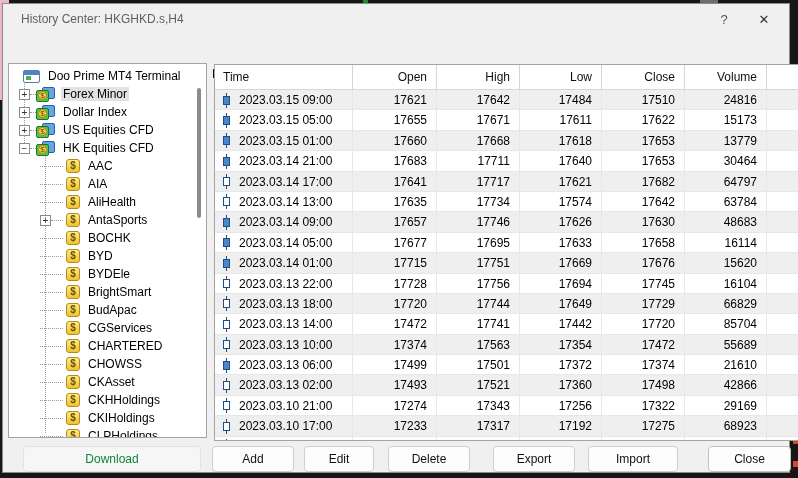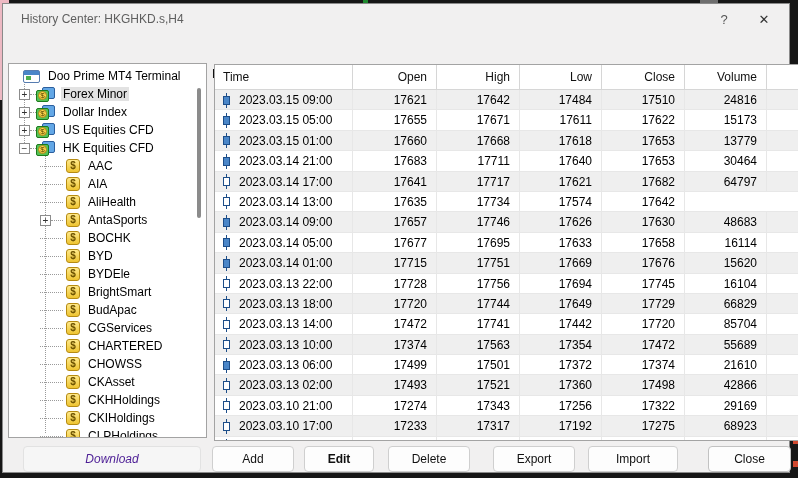--- a/index.html
+++ b/index.html
@@ -77,24 +77,24 @@
   .candle::before { content:""; position:absolute; left:3px; top:0; bottom:0; width:1px; background:#1d4e89; }
   .candle .cbody { position:absolute; left:0; top:3px; width:7px; height:9px; border:1px solid #1d4e89; background:#4a86c8; }
   .candle.hollow .cbody { background:#fff; }
 
   .table-thumb { right:9px; top:28px; height:27px; }
 
   
   .btn { position:absolute; top:442px; height:26px; background:#fdfdfd; border:1px solid #cfcfcf; border-radius:4px;
          font-size:12px; color:#111; display:flex; align-items:center; justify-content:center;
          font-family:inherit; cursor:default; }
-  .btn.disabled { background:#f6f6f6; border-color:#e2e2e2; color:#4c1d95;font-style:italic; }
+  .btn.disabled { background:#f6f6f6; border-color:#e2e2e2; color:#15803d; }
   .b-download { left:20px;  width:178px; }
   .b-add      { left:209px; width:82px; }
-  .b-edit     { left:301px; width:70px;font-weight:bold; }
+  .b-edit     { left:301px; width:70px; }
   .b-delete   { left:385px; width:82px; }
   .b-export   { left:490px; width:82px; }
   .b-import   { left:585px; width:90px; }
   .b-close    { left:705px; width:83px; border-color:#c2c2c2; }
 </style>
 </head>
 <body>
 
 <div class="bg-frag" style="left:0;top:0;width:9px;height:100px;background:#edb9c3;"></div>
 <div class="bg-frag" style="left:363px;top:0;width:5px;height:3px;background:#1f8a2f;"></div>
@@ -335,20 +335,21 @@
           <div class="cell c-time">
             <span class="candle hollow">
               <span class="cbody"></span>
             </span>
             <span class="tval">2023.03.14 13:00</span>
           </div>
           <div class="cell num">17635</div>
           <div class="cell num">17734</div>
           <div class="cell num">17574</div>
           <div class="cell num">17642</div>
+          <div class="cell num">63784</div>
           <div class="cell gutter"></div>
         </div>
         <div class="t-row alt">
           <div class="cell c-time">
             <span class="candle filled">
               <span class="cbody"></span>
             </span>
             <span class="tval">2023.03.14 09:00</span>
           </div>
           <div class="cell num">17657</div>

